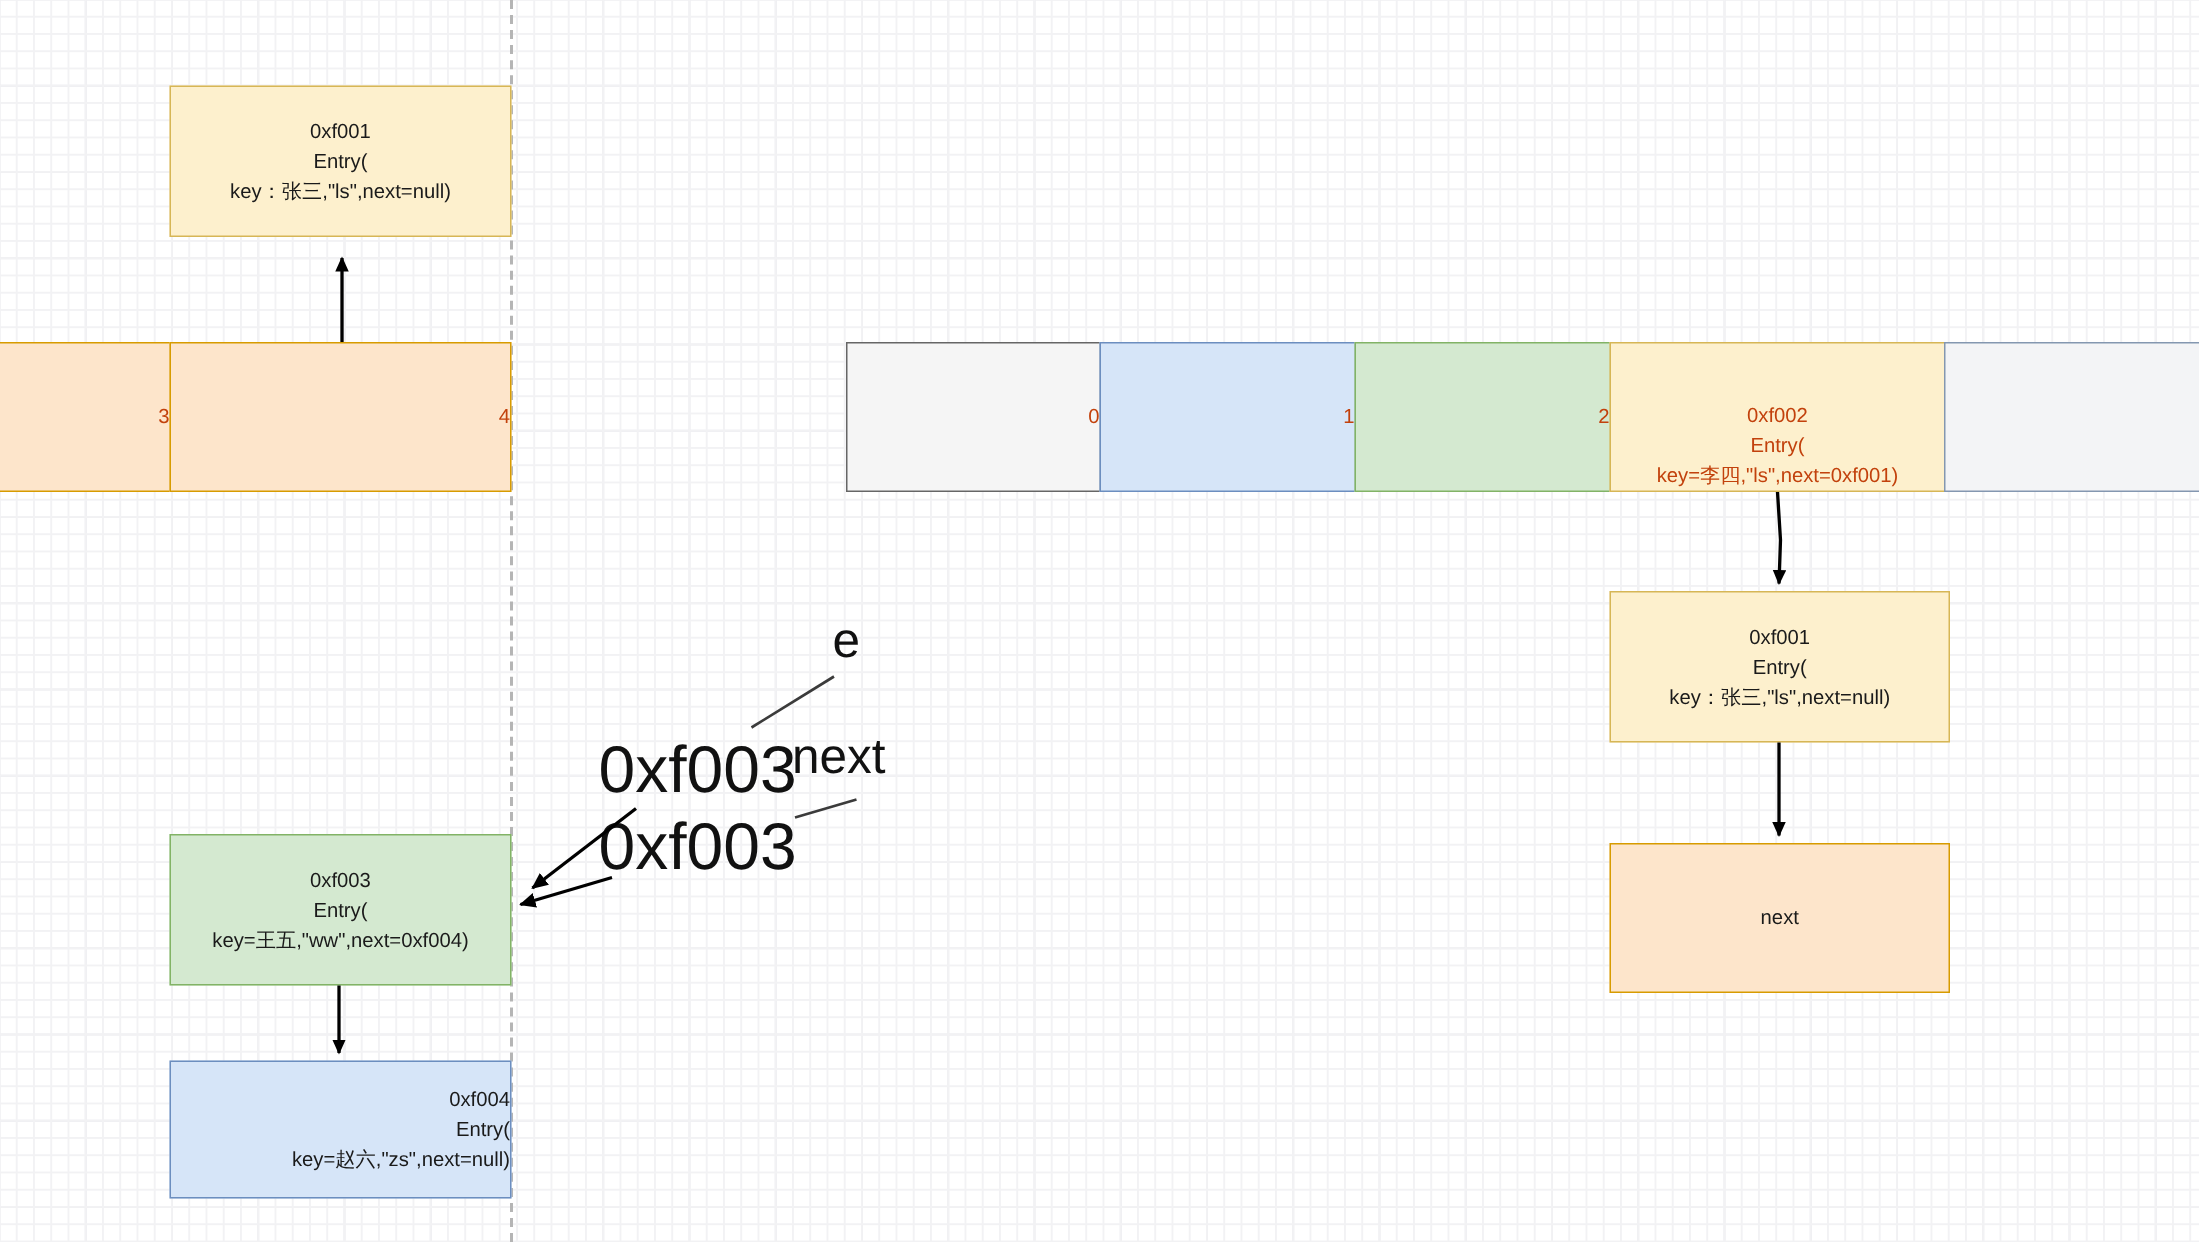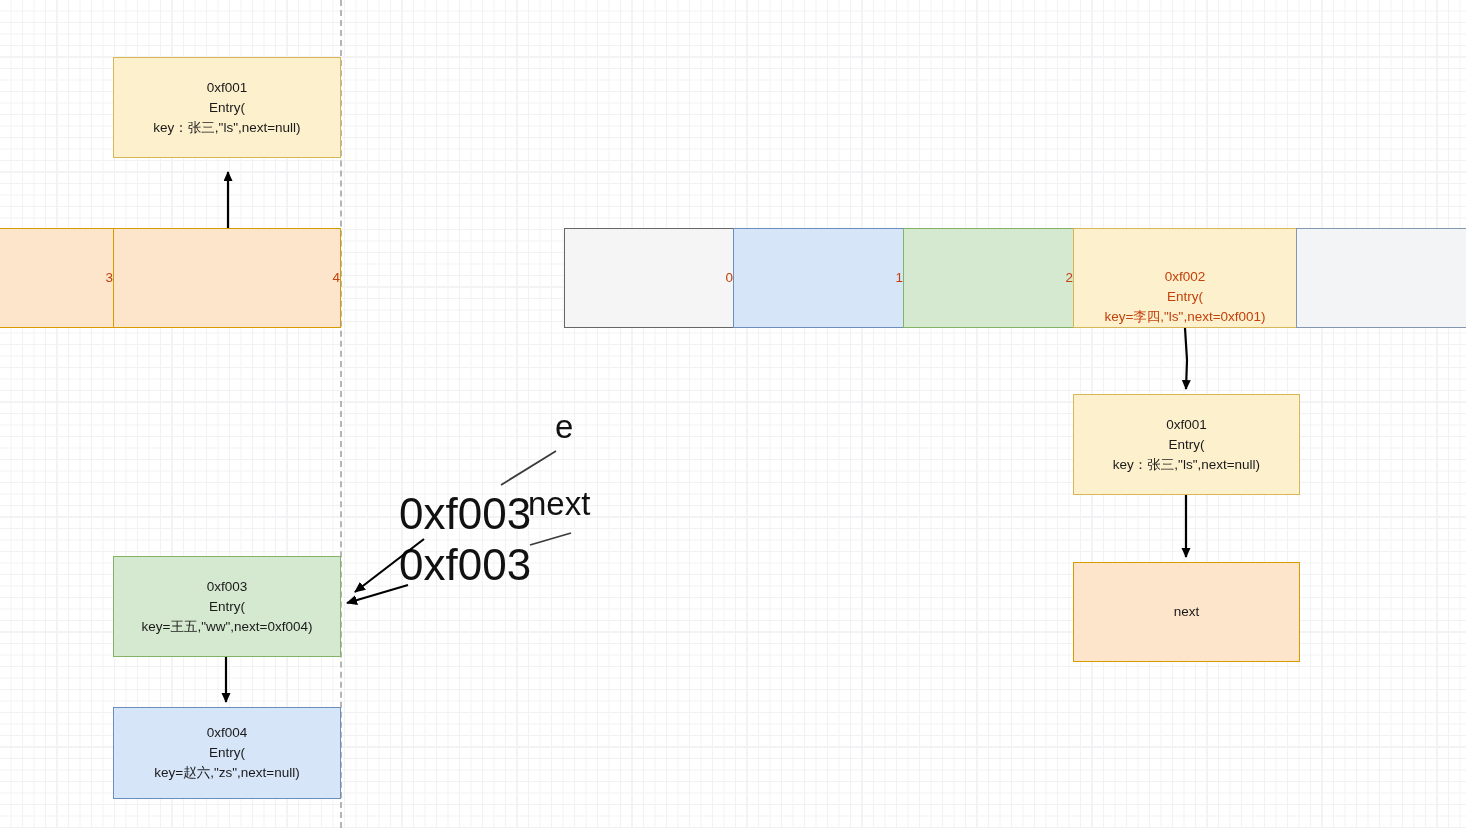--- a/index.html
+++ b/index.html
@@ -90,21 +90,21 @@
   <div class="cell fill-orange" style="left:113px;top:228px;width:228px;height:100px;">
     <span>4</span>
   </div>
 
   <div class="node fill-green" style="left:113px;top:556px;width:228px;height:101px;">
     <span>0xf003</span>
     <span>Entry(</span>
     <span>key=王五,"ww",next=0xf004)</span>
   </div>
 
-  <div class="node fill-blue" style="left:113px;top:707px;width:228px;height:92px;">
+  <div class="node fill-blue" style="left:113px;top:707px;width:228px;height:92px;align-items:flex-end;">
     <span>0xf004</span>
     <span>Entry(</span>
     <span>key=赵六,"zs",next=null)</span>
   </div>
 
   <div class="ann small" style="left:555px;top:409px;">e</div>
 
   <div class="ann big" style="left:399px;top:491px;">0xf003</div>
 
   <div class="ann small" style="left:528px;top:486px;">next</div>

